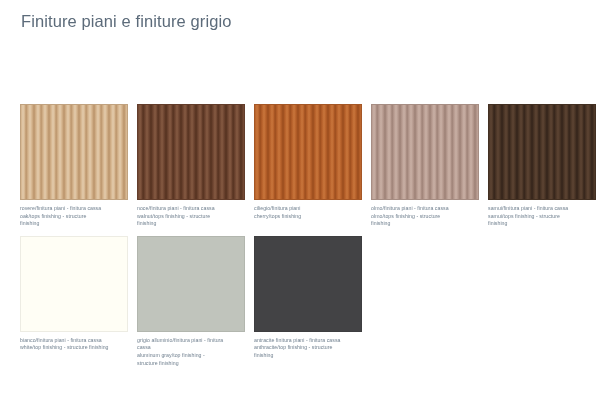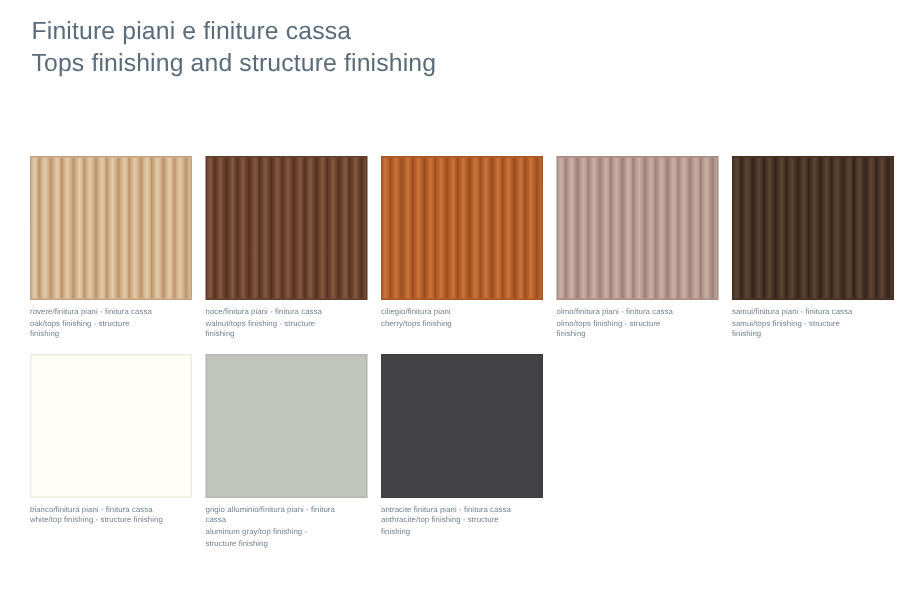--- a/index.html
+++ b/index.html
@@ -76,22 +76,21 @@
 
   
   .swatch-tile.plain {
     border: 1px solid rgba(0, 0, 0, 0.07);
   }
 </style>
 </head>
 <body>
 
 <div class="page-heading">
-  <span class="line">Finiture piani e finiture cassa</span>
-  <span class="line">Tops finishing and structure finishing</span>
+  <span class="line">Finiture piani e finiture grigio</span>
 </div>
 
 <div class="swatch-grid">
     <div class="swatch-row">
       <div class="swatch-cell">
         <div class="swatch-tile" style="background: rgb(212, 179, 140);">
           <div class="grain" style="background: repeating-linear-gradient(90deg, rgb(212, 179, 140) 0px, rgb(227, 203, 172) 2px, rgb(212, 179, 140) 4px, rgb(185, 146, 105) 5px, rgb(212, 179, 140) 7px, rgb(227, 203, 172) 9px, rgb(212, 179, 140) 11px, rgb(185, 146, 105) 13px, rgb(212, 179, 140) 15px), repeating-linear-gradient(90deg, rgba(0, 0, 0, 0) 0px, rgba(0, 0, 0, 0.1) 6px, rgba(0, 0, 0, 0) 9px, rgba(255, 255, 255, 0.08) 17px, rgba(0, 0, 0, 0) 23px, rgba(0, 0, 0, 0.07) 31px, rgba(0, 0, 0, 0) 38px), repeating-linear-gradient(88deg, rgba(0, 0, 0, 0) 0px, rgba(0, 0, 0, 0.06) 3px, rgba(0, 0, 0, 0) 5px, rgba(255, 255, 255, 0.05) 8px, rgba(0, 0, 0, 0) 12px), linear-gradient(rgb(212, 179, 140), rgb(212, 179, 140));"></div>
         </div>
         <div class="swatch-caption">
           <span class="cap-line">rovere/finitura piani - finitura cassa</span>

